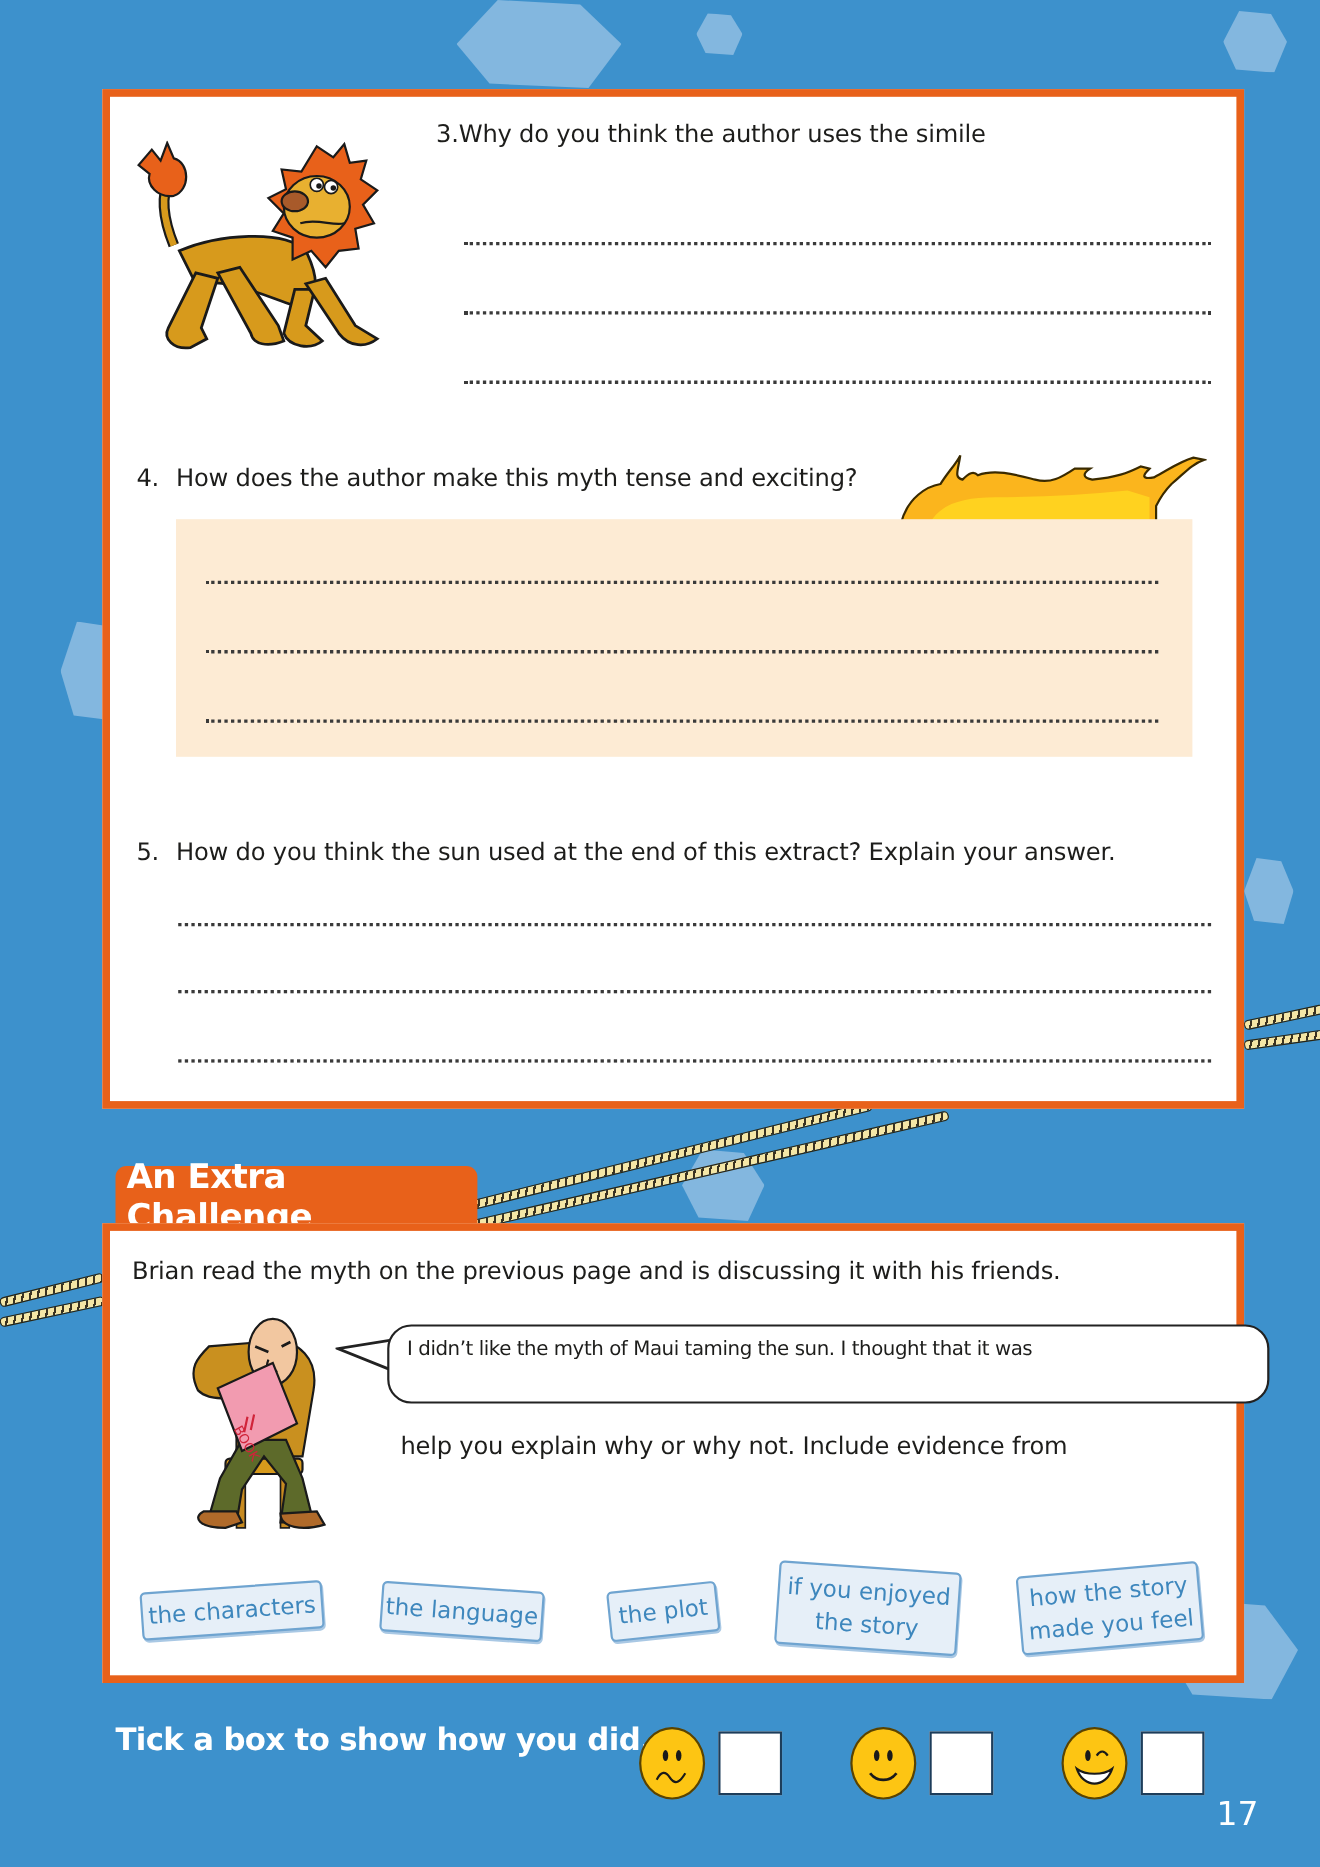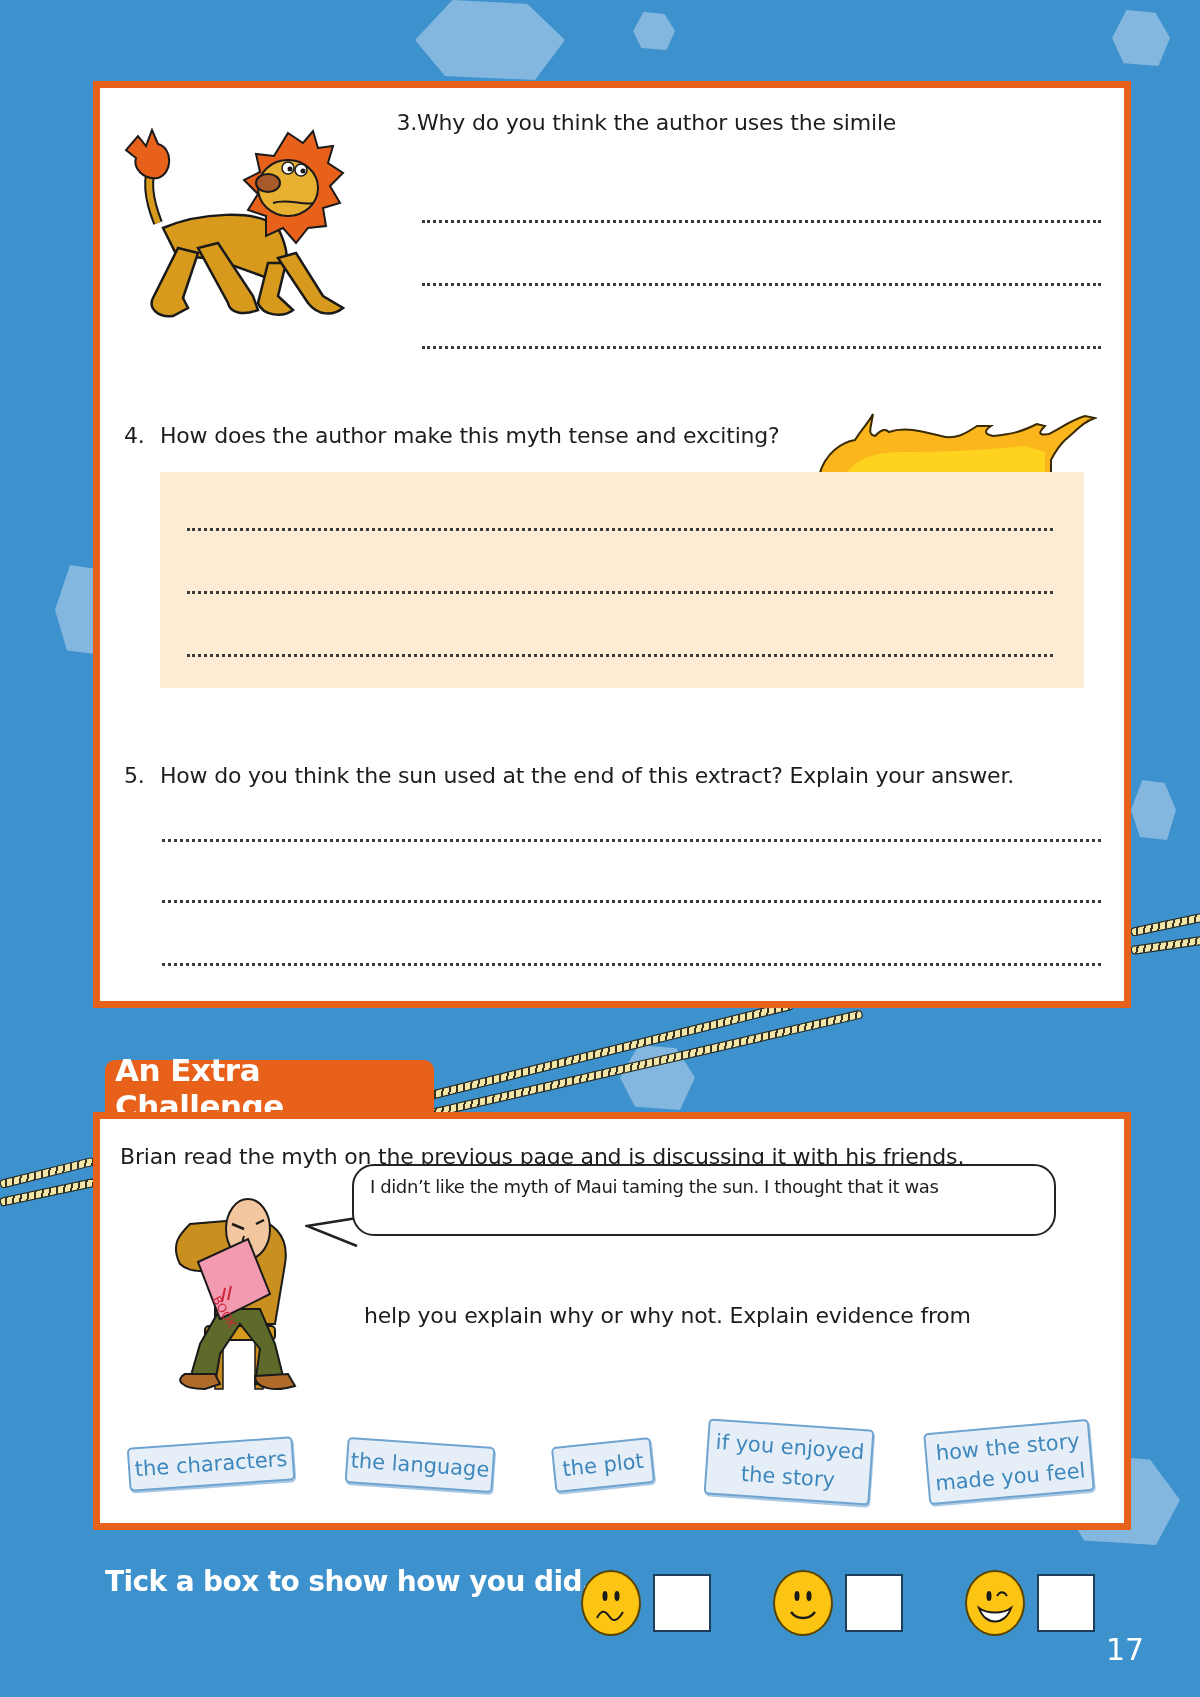--- a/index.html
+++ b/index.html
@@ -102,26 +102,26 @@
   <path d="M72 30 L84 35 M96 30 L104 26" stroke="#1a1a1a" stroke-width="2.5"></path>
   <path d="M84 42 C80 52 86 56 92 52" stroke="#1a1a1a" stroke-width="2" fill="none"></path>
   <path d="M38 68 L88 45 L110 100 L60 125 Z" fill="#f29bb0" stroke="#1a1a1a" stroke-width="2"></path>
   <path d="M62 108 L65 94 M68 106 L71 92" stroke="#d0243a" stroke-width="2"></path>
   <text x="52" y="105" font-size="12" fill="#d0243a" transform="rotate(60 52 105)" font-family="DejaVu Sans, sans-serif">BOOK</text>
 </svg>
 
 <svg class="abs" style="left:305px;top:1216px;" width="55" height="36" viewBox="0 0 55 36">
   <path d="M52 2 L2 10 L52 30" fill="#fff" stroke="#222" stroke-width="2.5"></path>
 </svg>
-<div class="bubble" style="left:352px;top:1164px;width:704px;height:72px;">
+<div class="bubble" style="left:352px;top:1204px;width:802px;height:72px;">
   <div>I didn’t like the myth of Maui taming the sun.  I thought that it was</div>
 </div>
 
 <div class="q" style="left:364px;top:1300px;">
-  <div>help you explain why or why not.  Explain evidence from</div>
+  <div>help you explain why or why not.  Include evidence from</div>
 </div>
 
 <div class="chip" style="left:128px;top:1442px;width:166px;height:44px;transform:rotate(-4deg);">
   <span>the characters</span>
 </div>
 <div class="chip" style="left:346px;top:1442px;width:148px;height:46px;transform:rotate(4deg);">
   <span>the language</span>
 </div>
 <div class="chip" style="left:553px;top:1442px;width:100px;height:46px;transform:rotate(-6deg);">
   <span>the plot</span>

